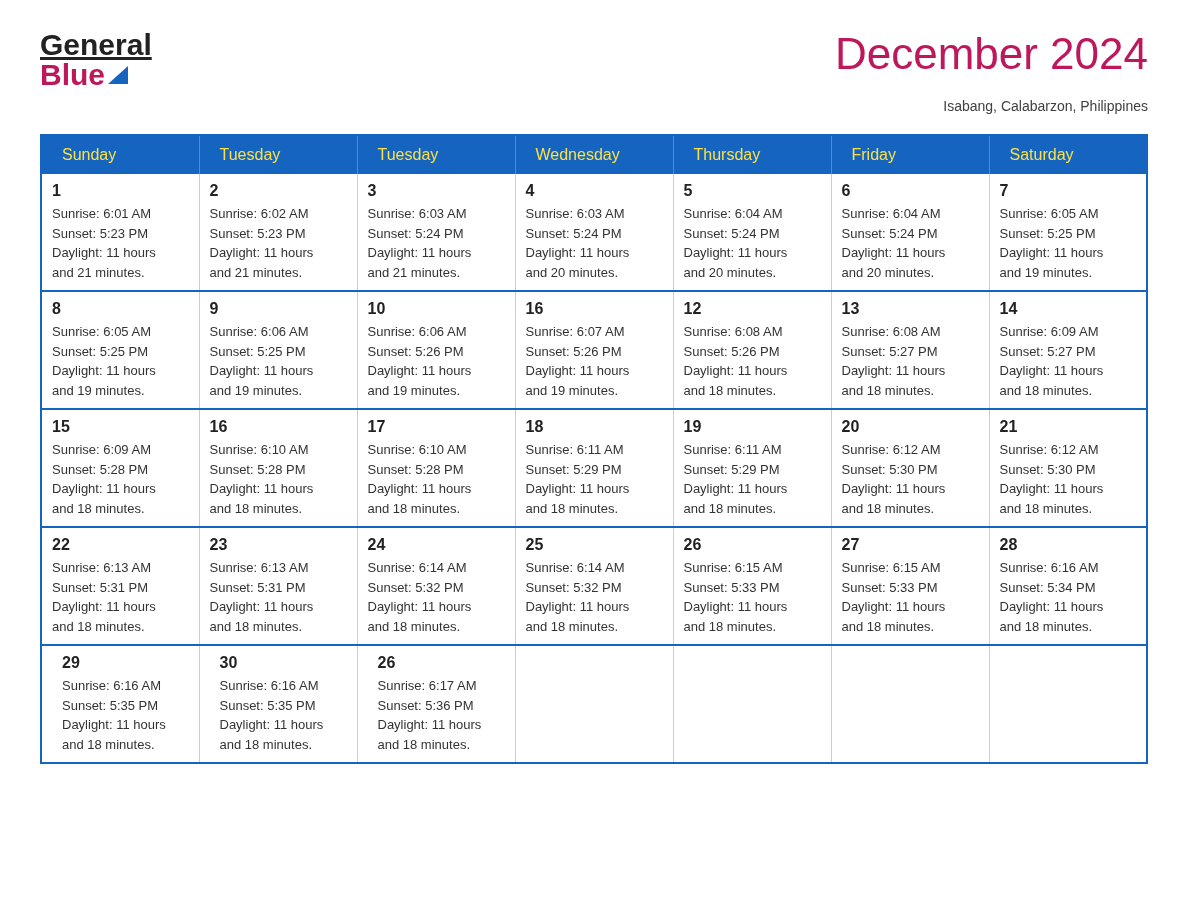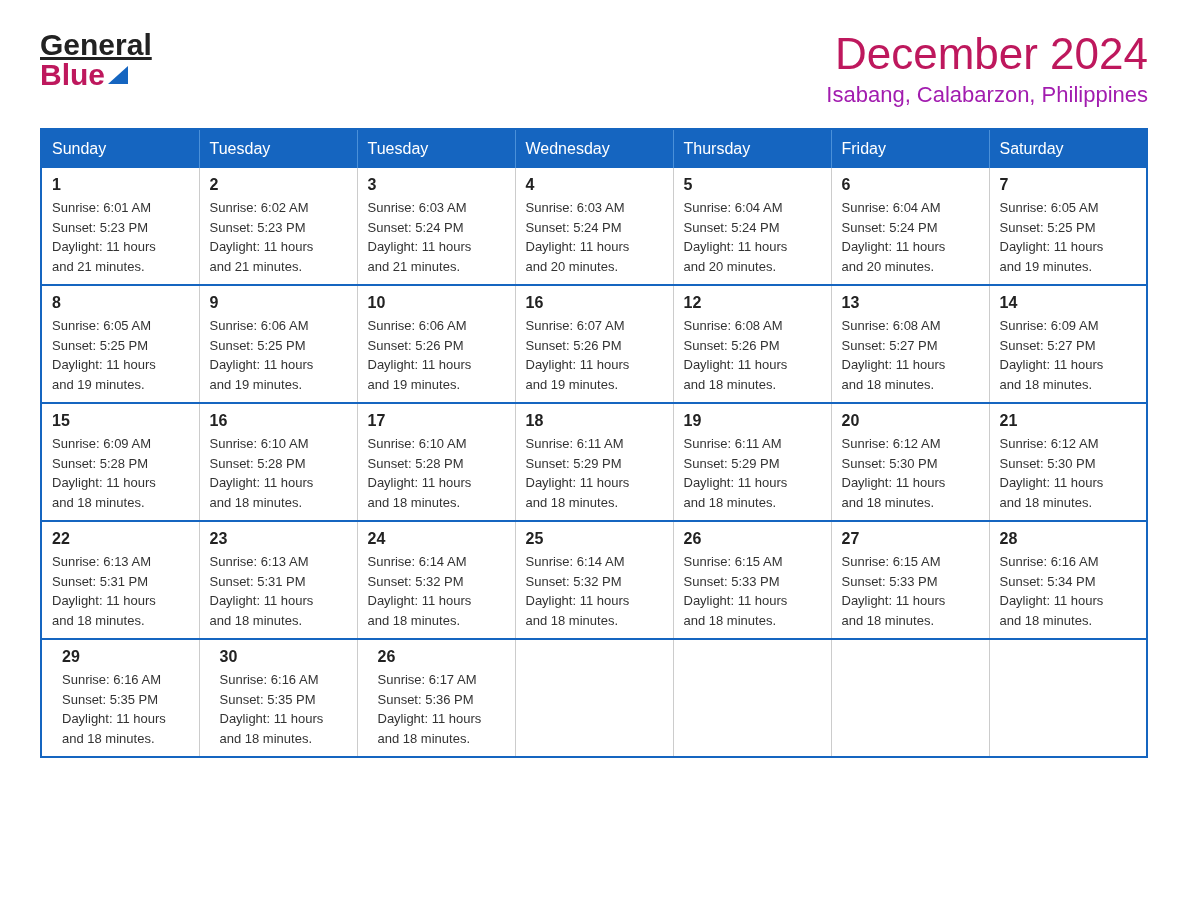--- a/index.html
+++ b/index.html
@@ -19,36 +19,36 @@
     .title-section {
       text-align: right;
     }
     .calendar-title {
       font-size: 44px;
       font-weight: 300;
       color: #be185d;
       line-height: 1.1;
     }
     .calendar-subtitle {
-      font-size: 22px;
-      color: #a21caf;
+      font-size: 14px;
+      color: #404040;
       font-weight: normal;
-      margin-top: 4px;
+      margin-top: 20px;
     }
     .calendar-table {
       width: 100%;
       border-collapse: collapse;
       border: 2px solid #1565c0;
     }
     .calendar-table th {
       background-color: #1565c0;
-      color: #ffffff;
+      color: #fde047;
       font-size: 16px;
       font-weight: normal;
-      padding: 10px 10px;
+      padding: 10px 20px;
       text-align: left;
       border-right: 1px solid #4a90d9;
     }
     .calendar-table th:last-child {
       border-right: none;
     }
     .calendar-table td {
       vertical-align: top;
       padding: 8px 10px;
       font-size: 13px;

